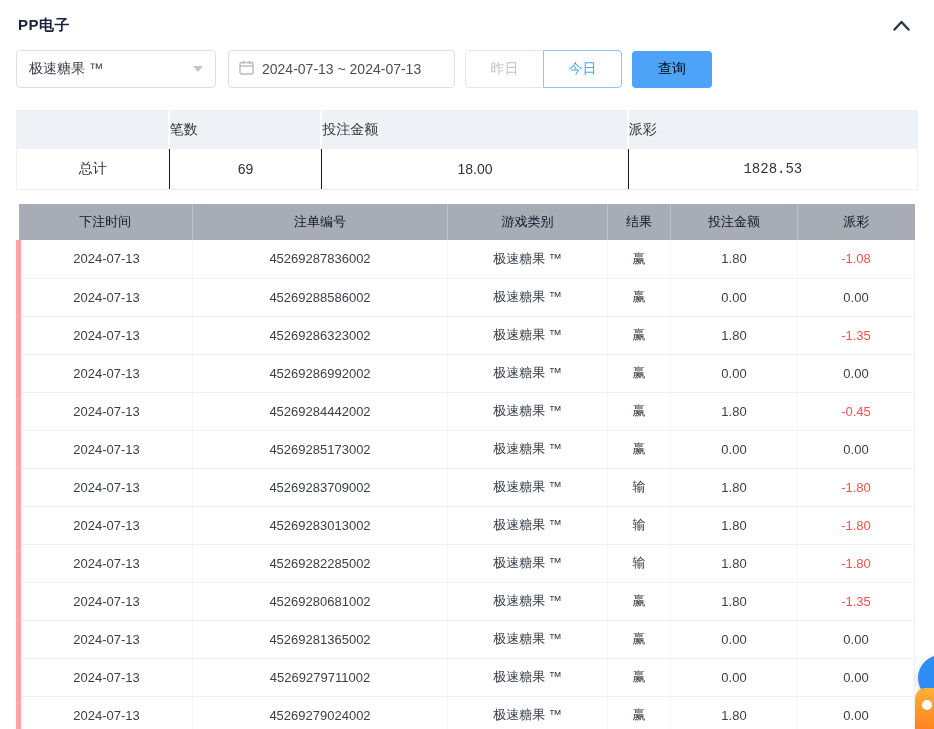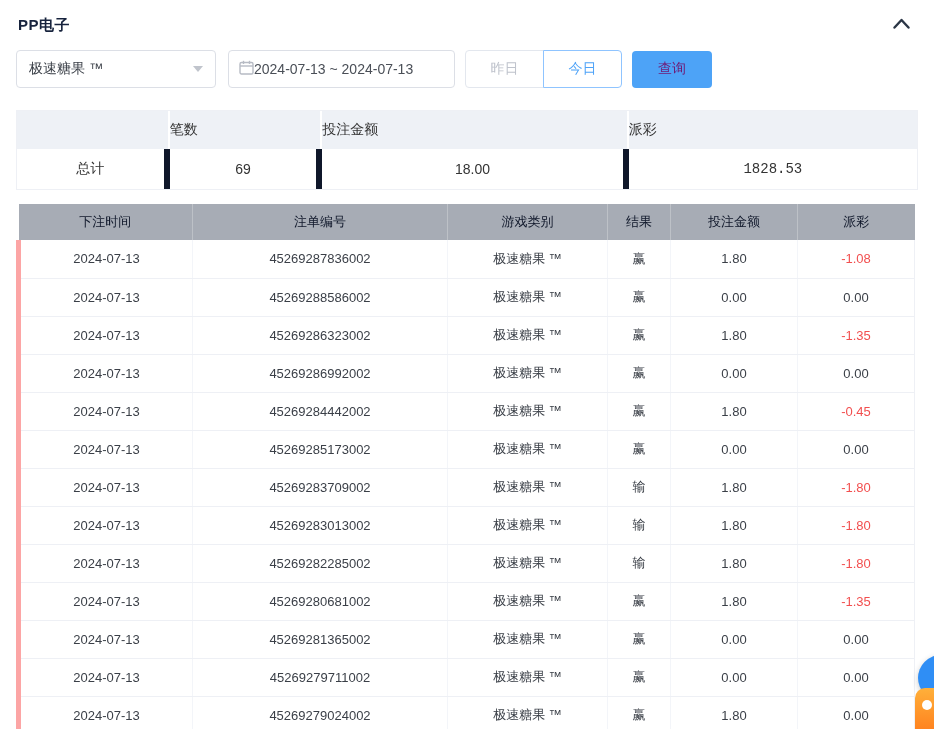--- a/index.html
+++ b/index.html
@@ -1,52 +1,52 @@
 <!DOCTYPE html>
 <html><head>
 <meta charset="utf-8">
 <style>
   * { margin:0; padding:0; box-sizing:border-box; }
   html,body { background:#fff; }
   body { font-family:"Liberation Sans","DejaVu Sans",sans-serif; }
   .page { position:relative; width:934px; height:729px; background:#fff; overflow:hidden; }
 
   
-  .panel-header { display:flex; justify-content:space-between; align-items:flex-start; padding:16px 22px 0 18px; }
+  .panel-header { display:flex; justify-content:space-between; align-items:center; padding:16px 22px 0 18px; }
   .panel-title { font-size:15px; font-weight:700; color:#17233d; letter-spacing:.5px; }
   .collapse-btn { background:none; border:none; cursor:pointer; padding:2px; line-height:0; }
 
   
   .filter-row { display:flex; align-items:center; margin:15px 16px 0 16px; }
   .select-box { width:200px; height:38px; border:1px solid #dcdfe6; border-radius:4px;
     display:flex; align-items:center; justify-content:space-between; padding:0 12px;
     color:#3a3f47; font-size:14px; background:#fff; cursor:pointer; }
   .caret-down { width:0; height:0; border-left:5px solid transparent; border-right:5px solid transparent;
     border-top:6px solid #c0c4cc; }
   .date-box { margin-left:12px; width:227px; height:38px; border:1px solid #dcdfe6; border-radius:4px;
-    display:flex; align-items:center; padding:0 10px; font-size:14px; color:#4a4f57;
+    display:flex; align-items:center; padding:0 10px; gap:8px; font-size:14px; color:#4a4f57;
     background:#fff; cursor:pointer; }
   .range-group { margin-left:10px; display:flex; }
   .range-btn { width:79px; height:38px; background:#fff; border:1px solid #e3e7ee; color:#bfc3cc;
     font-size:14px; display:flex; align-items:center; justify-content:center; cursor:pointer; }
   .range-btn + .range-btn { margin-left:-1px; }
   .range-btn:first-child { border-radius:4px 0 0 4px; }
   .range-btn:last-child { border-radius:0 4px 4px 0; }
   .range-btn.active { border-color:#8fc4ff; color:#4ea3f8; position:relative; z-index:1; background:#fff; }
-  .search-btn { margin-left:10px; width:80px; height:37px; background:#4da3f7; color:#701a75; border:none;
+  .search-btn { margin-left:10px; width:80px; height:37px; background:#4da3f7; color:#000000; border:none;
     border-radius:4px; font-size:14px; cursor:pointer; }
 
   
   .summary-wrap { margin:22px 16px 0; border:1px solid #eef0f5; }
   .summary-table { width:100%; border-collapse:separate; border-spacing:0; font-size:14px; color:#333; table-layout:fixed; }
   .summary-table th { background:#eef1f6; height:38px; font-weight:400; text-align:left; color:#333;
     border-right:2px solid #fff; }
   .summary-table th:last-child { border-right:none; }
   .summary-table td { background:#fff; height:40px; text-align:center; color:#333;
-    border-right:6px solid #0f172a; }
+    border-right:1px solid #0f172a; }
   .summary-table td:last-child { border-right:none;font-family:Liberation Mono, monospace; }
 
   
   .bet-table { width:896px; margin:14px 16px 0; border-collapse:collapse; font-size:13px; table-layout:fixed; }
   .bet-table thead th { background:#a7acb5; color:#0f172a; height:36px; font-weight:400;
     border-right:1px solid rgba(255,255,255,.25); font-size:13px; }
   .bet-table thead th:last-child { border-right:none; }
   .bet-table tbody td { height:38px; text-align:center; color:#3a3f47;
     border-bottom:1px solid #eef0f5; border-right:1px solid #f3f5f9; background:#fff; }
   .bet-table tbody td:first-child { border-left:5px solid #fca5a5; }

